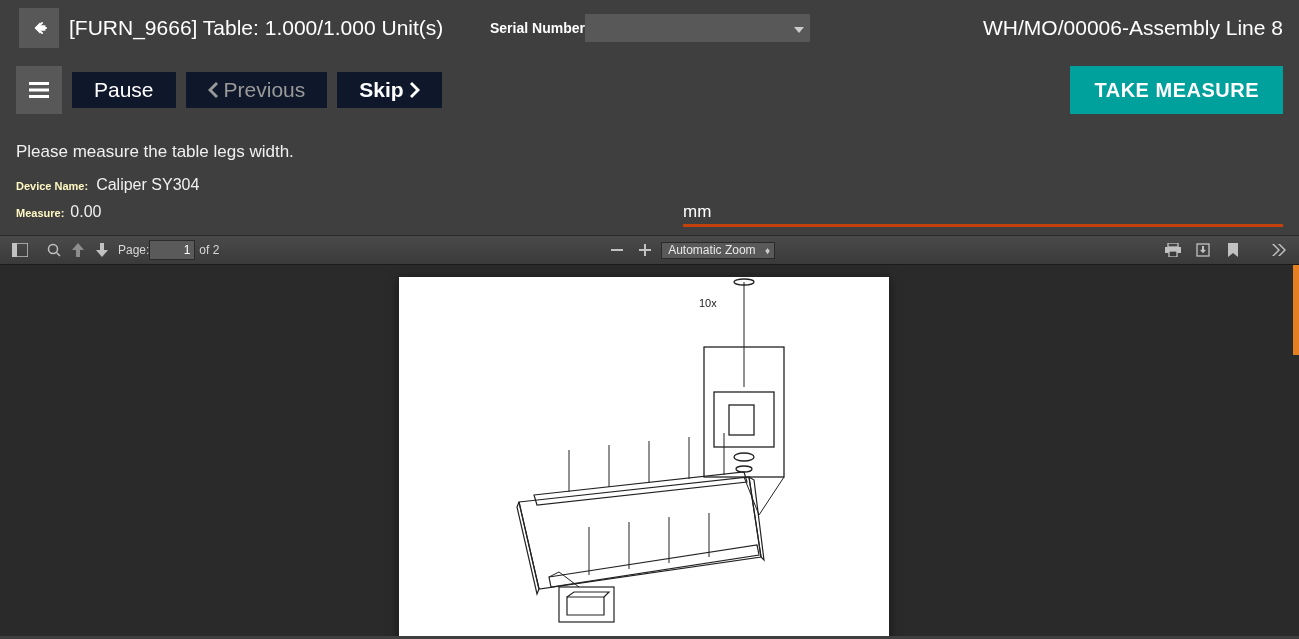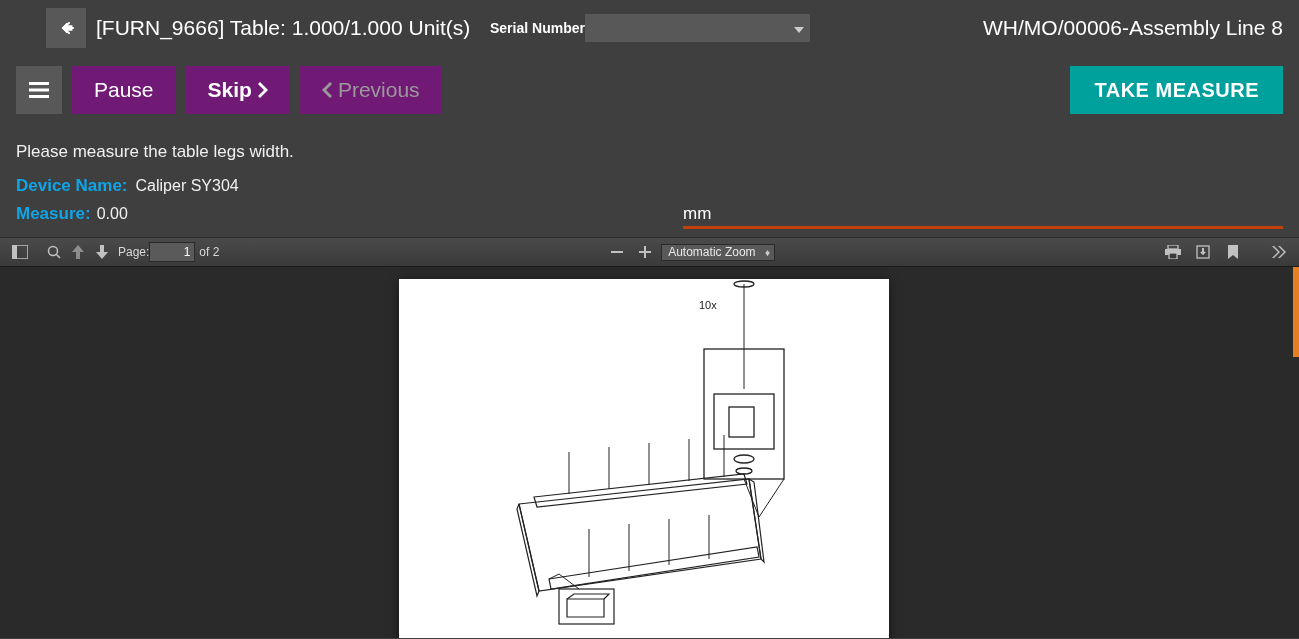--- a/index.html
+++ b/index.html
@@ -11,21 +11,20 @@
   color: #fff;
   overflow: hidden;
 }
 
 
 .title-bar {
   display: flex;
   align-items: center;
   height: 56px;
   padding: 0 19px;
-  margin-left: 27px;
 }
 .back-btn {
   width: 40px;
   height: 40px;
   background: #595858;
   display: flex;
   align-items: center;
   justify-content: center;
   cursor: pointer;
   margin-right: 10px;
@@ -84,23 +83,23 @@
 .icon-btn {
   width: 46px;
   height: 48px;
   background: #595858;
   display: flex;
   align-items: center;
   justify-content: center;
   cursor: pointer;
 }
 .act-btn {
-  height: 48px;
+  height: 36px;
   padding: 0 22px;
-  background: #701a75;
+  background: #0f172a;
   display: flex;
   align-items: center;
   justify-content: center;
   cursor: pointer;
   font-size: 21px;
   color: #fff;
   gap: 6px;
 }
 .act-btn.disabled {
   color: #9a9a9a;
@@ -128,23 +127,23 @@
 }
 
 
 .info-row {
   padding: 4px 16px;
   display: flex;
   align-items: baseline;
   gap: 8px;
 }
 .info-label {
-  font-size: 17px;
+  font-size: 11px;
   font-weight: bold;
-  color: #0ea5e9;
+  color: #fef9c3;
 }
 .info-value {
   font-size: 16px;
   color: #f0f0f0;
 }
 
 
 .measure-row {
   display: flex;
   align-items: baseline;
@@ -268,31 +267,31 @@
   <div class="icon-btn">
     <svg width="20" height="16" viewBox="0 0 20 16">
         <rect width="20" height="3" fill="#fff"></rect>
         <rect y="6.5" width="20" height="3" fill="#fff"></rect>
         <rect y="13" width="20" height="3" fill="#fff"></rect>
       </svg>
   </div>
   <div class="act-btn">
     <span>Pause</span>
   </div>
+  <div class="act-btn disabled">
+    <svg width="10" height="16" viewBox="0 0 10 16">
+        <path fill="#9a9a9a" d="M8 0 L0 8 L8 16 L10 14 L4 8 L10 2 Z"></path>
+      </svg>
+    <span>Previous</span>
+  </div>
   <div class="act-btn" style="font-weight:600">
     <span>Skip</span>
     <svg width="10" height="16" viewBox="0 0 10 16">
         <path fill="#fff" d="M2 0 L10 8 L2 16 L0 14 L6 8 L0 2 Z"></path>
       </svg>
-  </div>
-  <div class="act-btn disabled">
-    <svg width="10" height="16" viewBox="0 0 10 16">
-        <path fill="#9a9a9a" d="M8 0 L0 8 L8 16 L10 14 L4 8 L10 2 Z"></path>
-      </svg>
-    <span>Previous</span>
   </div>
   <div class="spacer"></div>
   <div class="teal-btn">
     <span>TAKE MEASURE</span>
   </div>
 </div>
 
 <div class="instruction">Please measure the table legs width.</div>
 
 <div class="info-row">

